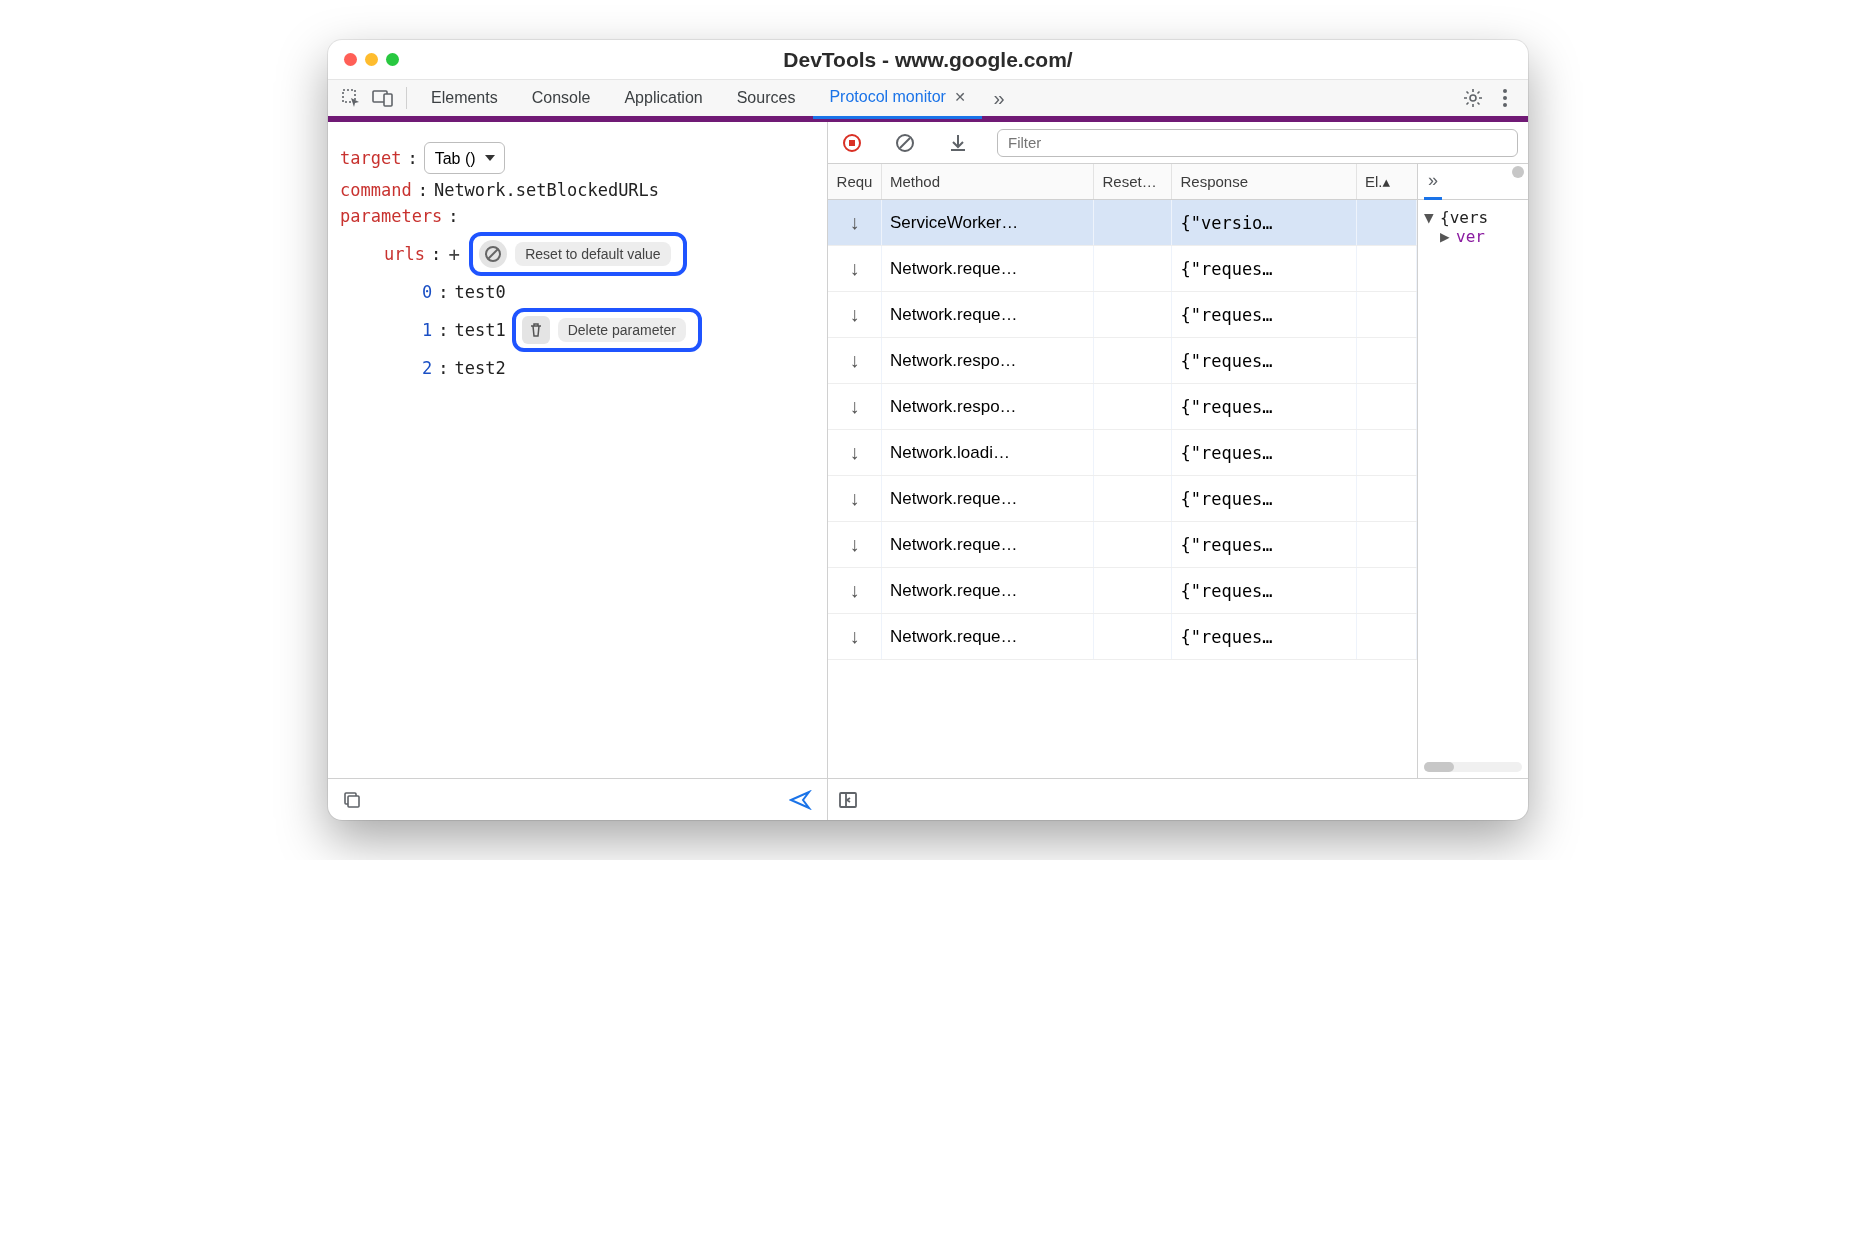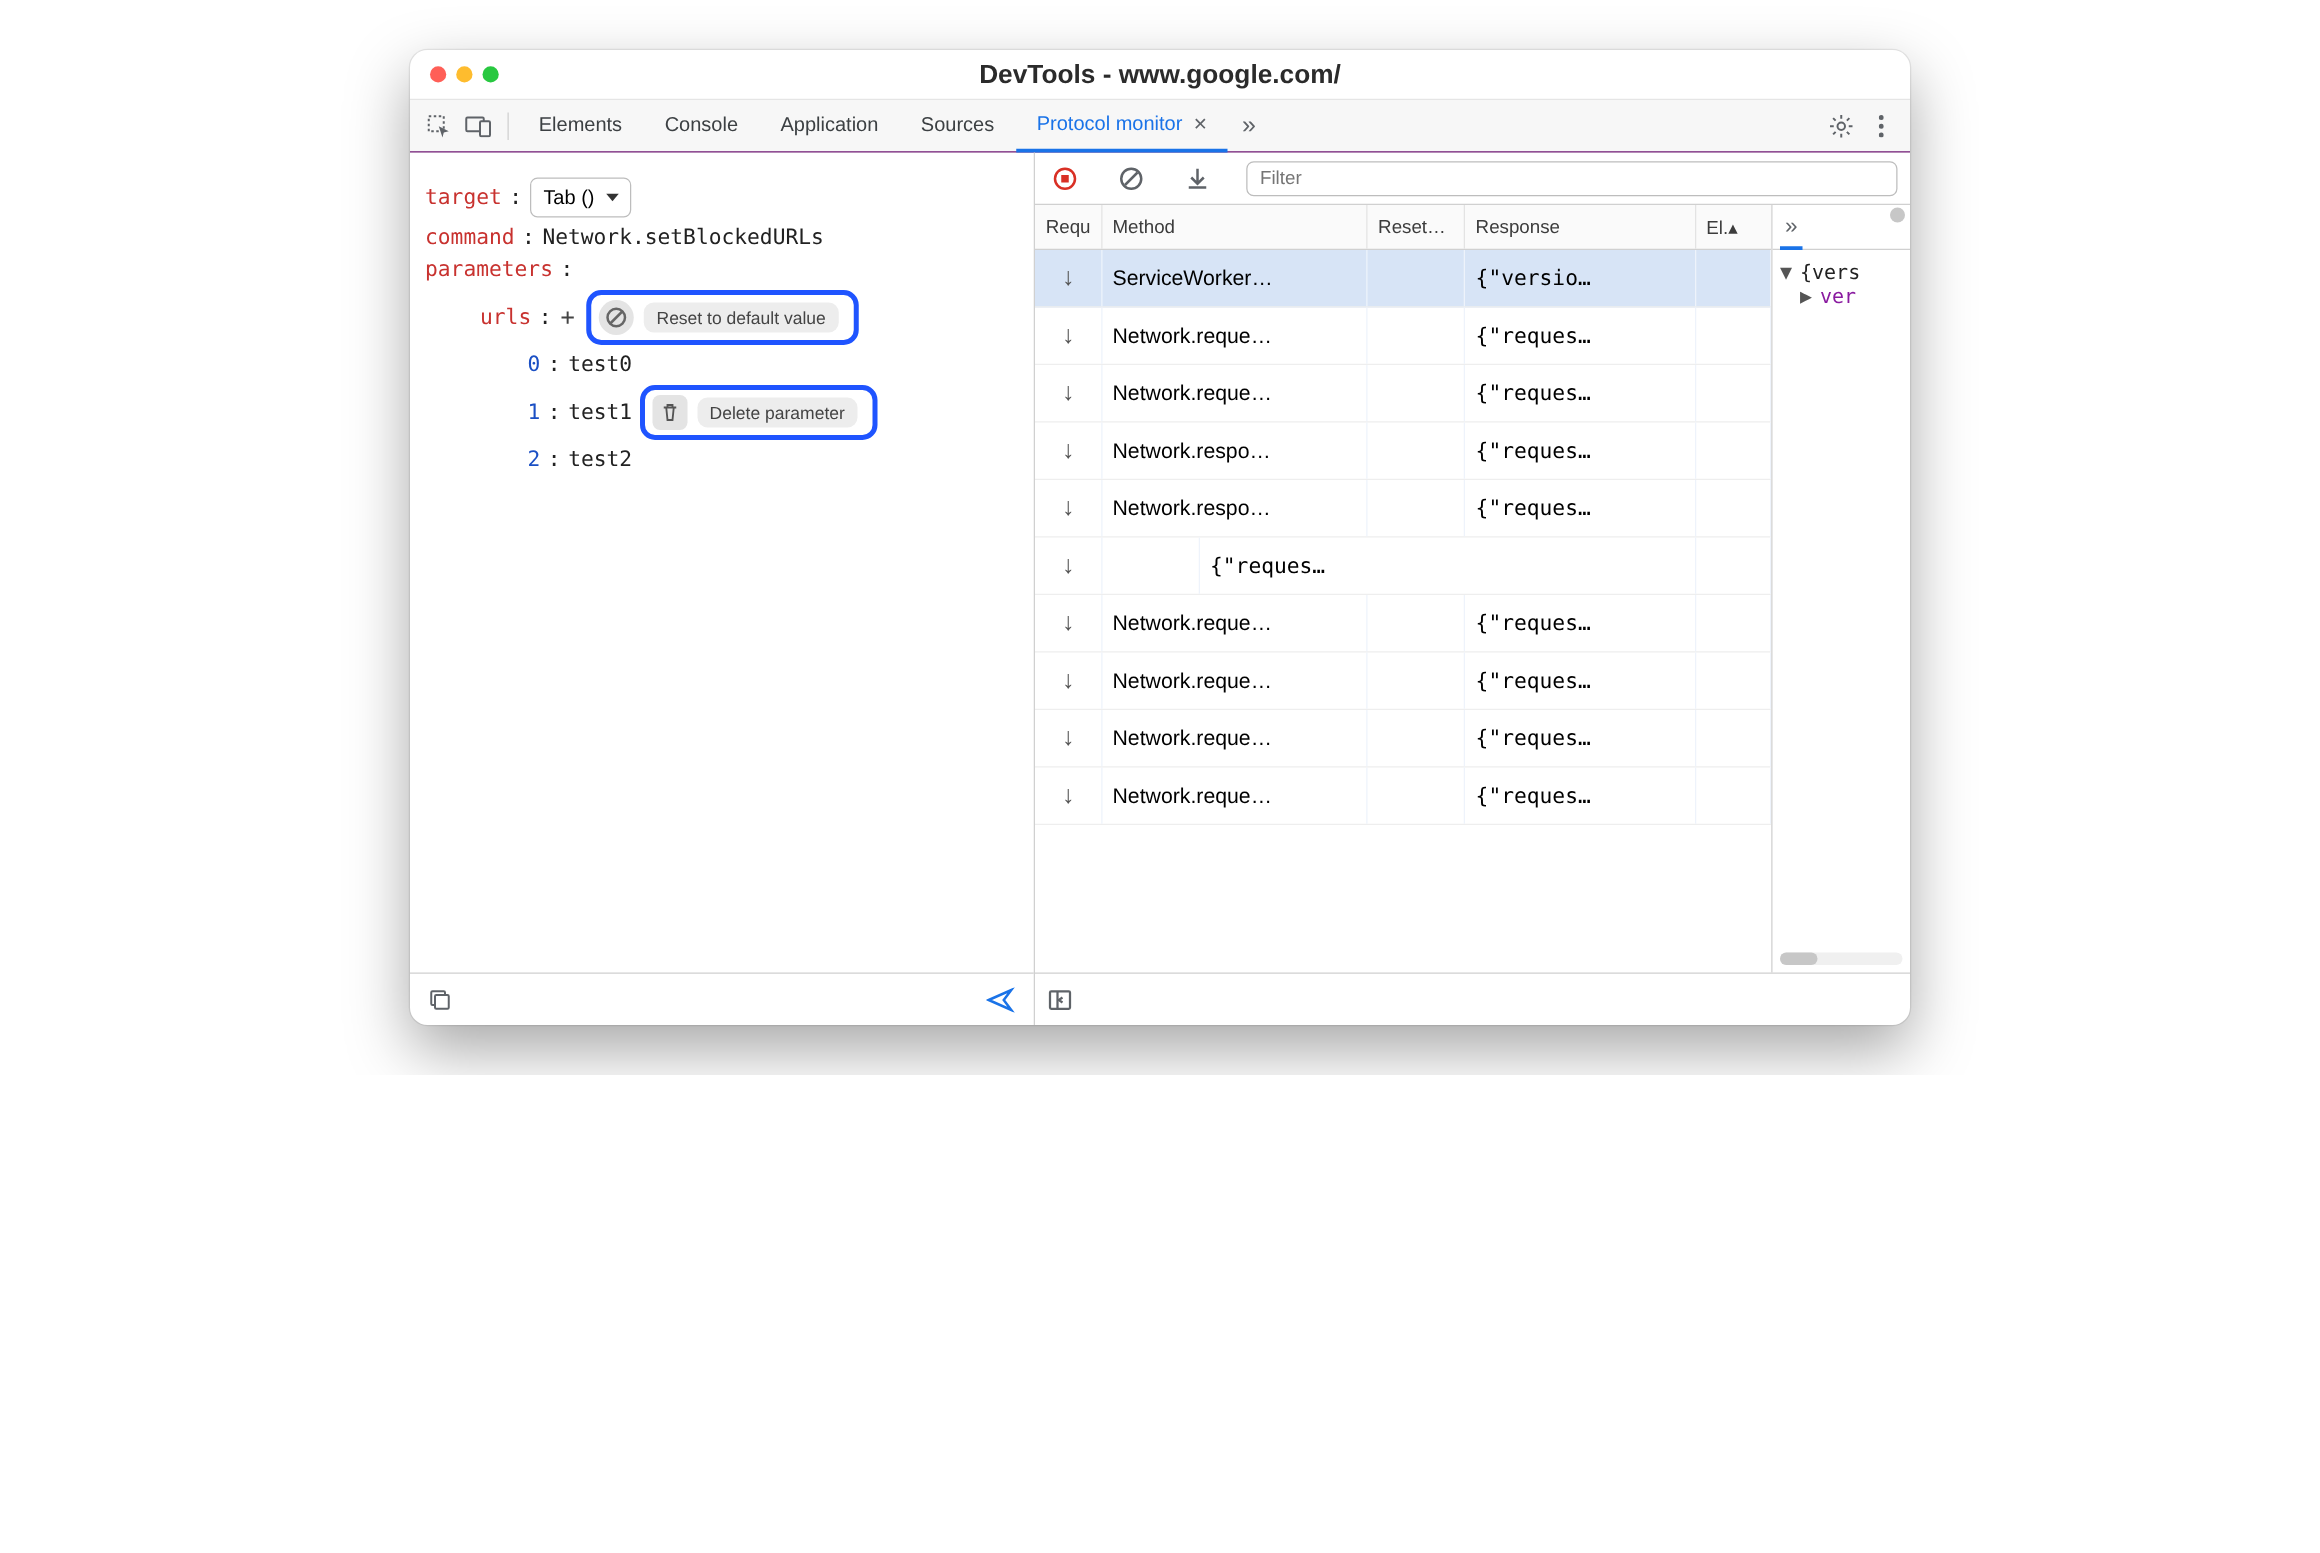--- a/index.html
+++ b/index.html
@@ -35,21 +35,21 @@
   .dot.green { background: #28c840; }
   .title {
     position: absolute; left: 0; right: 0; text-align: center;
     font-weight: 600; font-size: 21px; color: #2b2b2b;
     pointer-events: none;
   }
   .tabbar {
     height: 42px;
     display: flex;
     align-items: center;
-    border-bottom: 1px solid #701a75;
+    border-bottom: 6px solid #701a75;
     background: #f7f7f7;
     padding: 0 8px;
     gap: 2px;
   }
   .tabbar .icon-btn {
     width: 30px; height: 30px;
     display: flex; align-items: center; justify-content: center;
     color: #5f6368; cursor: pointer;
   }
   .tabbar .divider { width: 1px; height: 22px; background: #d0d0d0; margin: 0 6px; }
@@ -370,20 +370,21 @@
                 </div>
                 <div class="td c-method">Network.respo…</div>
                 <div class="td c-req"></div>
                 <div class="td c-resp mono">{"reques…</div>
                 <div class="td c-elap"></div>
               </div>
               <div class="tr">
                 <div class="td c-type">
                   <span class="arrow-down">↓</span>
                 </div>
+                <div class="td c-method">Network.loadi…</div>
                 <div class="td c-req"></div>
                 <div class="td c-resp mono">{"reques…</div>
                 <div class="td c-elap"></div>
               </div>
               <div class="tr">
                 <div class="td c-type">
                   <span class="arrow-down">↓</span>
                 </div>
                 <div class="td c-method">Network.reque…</div>
                 <div class="td c-req"></div>

